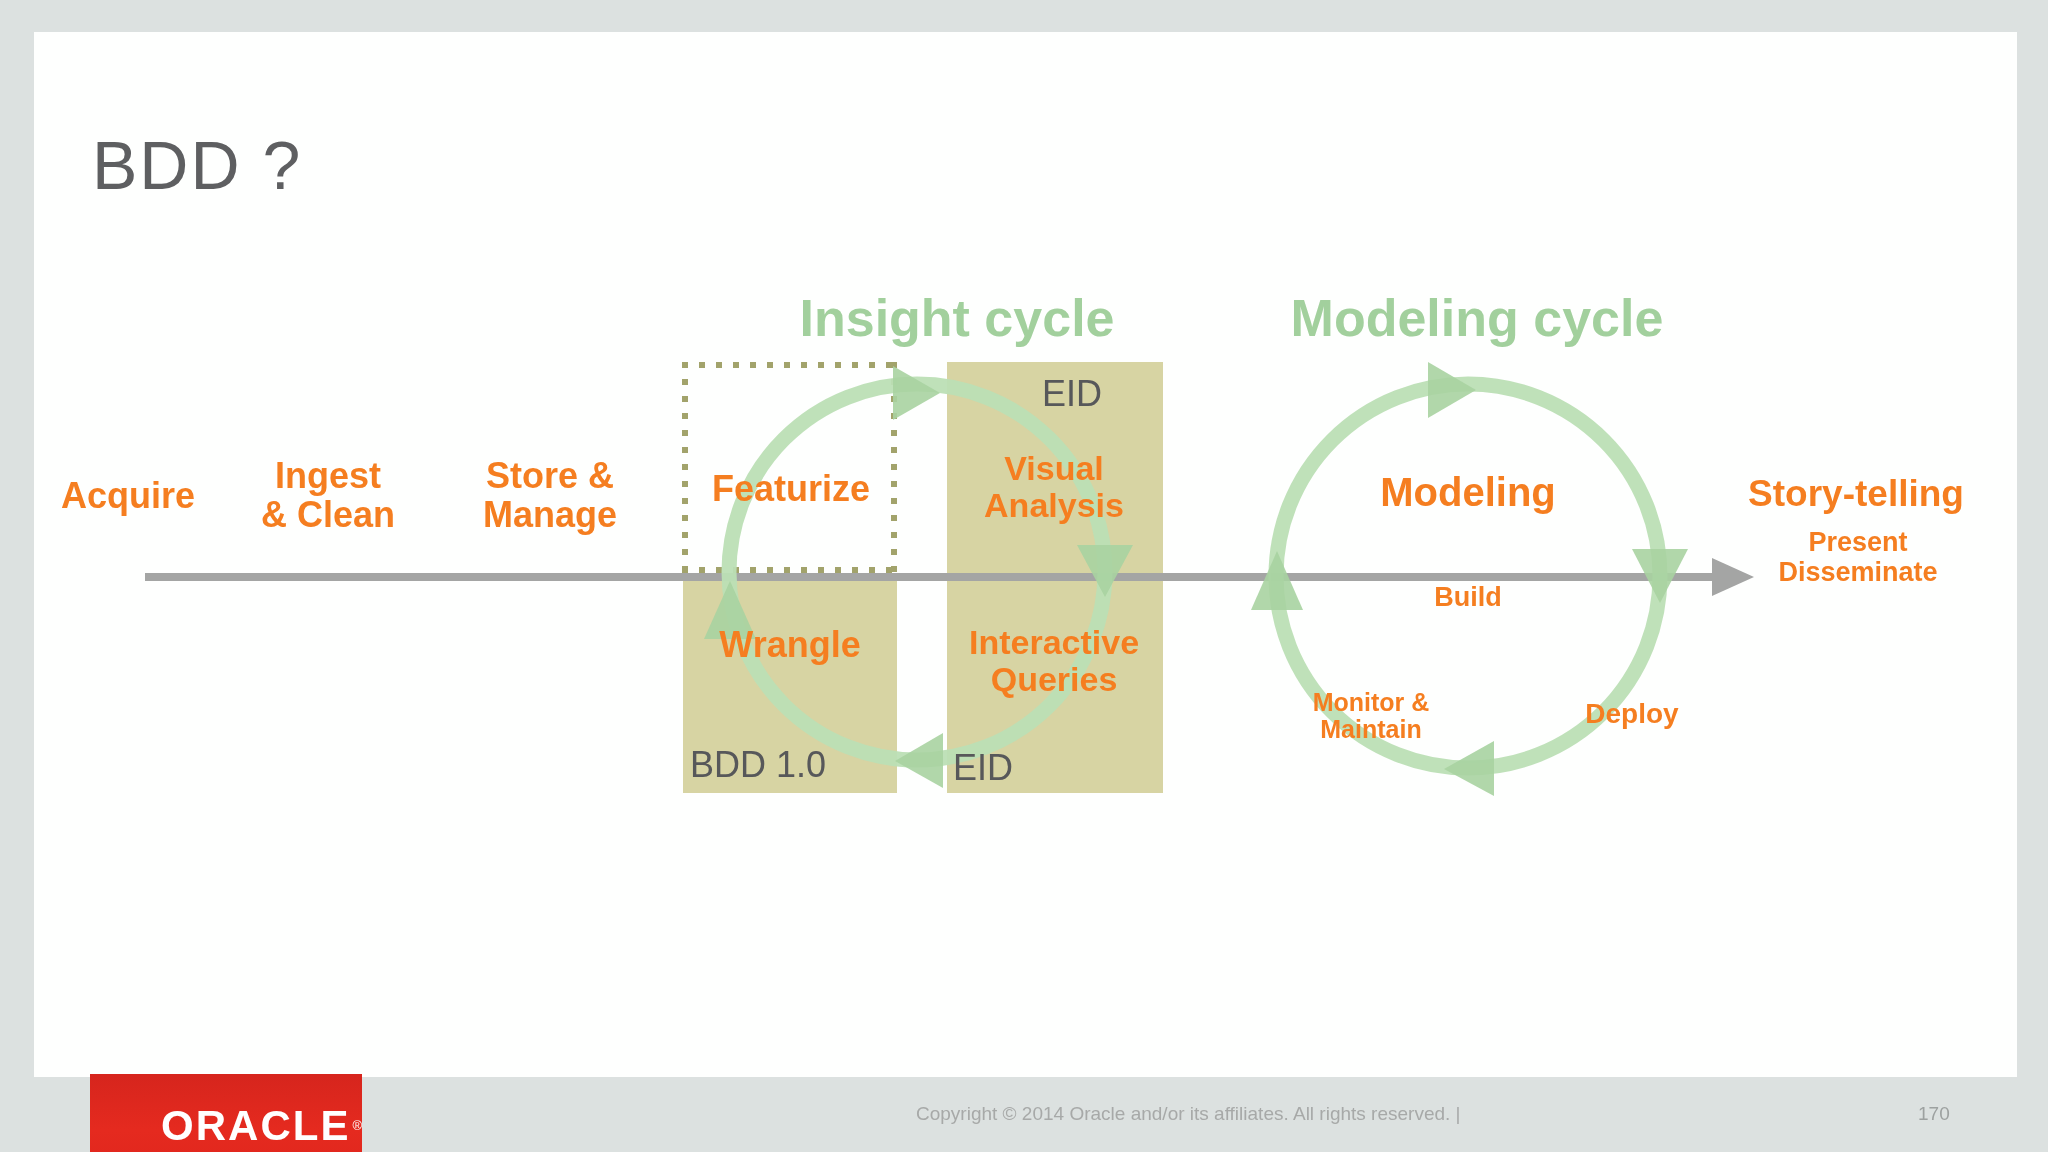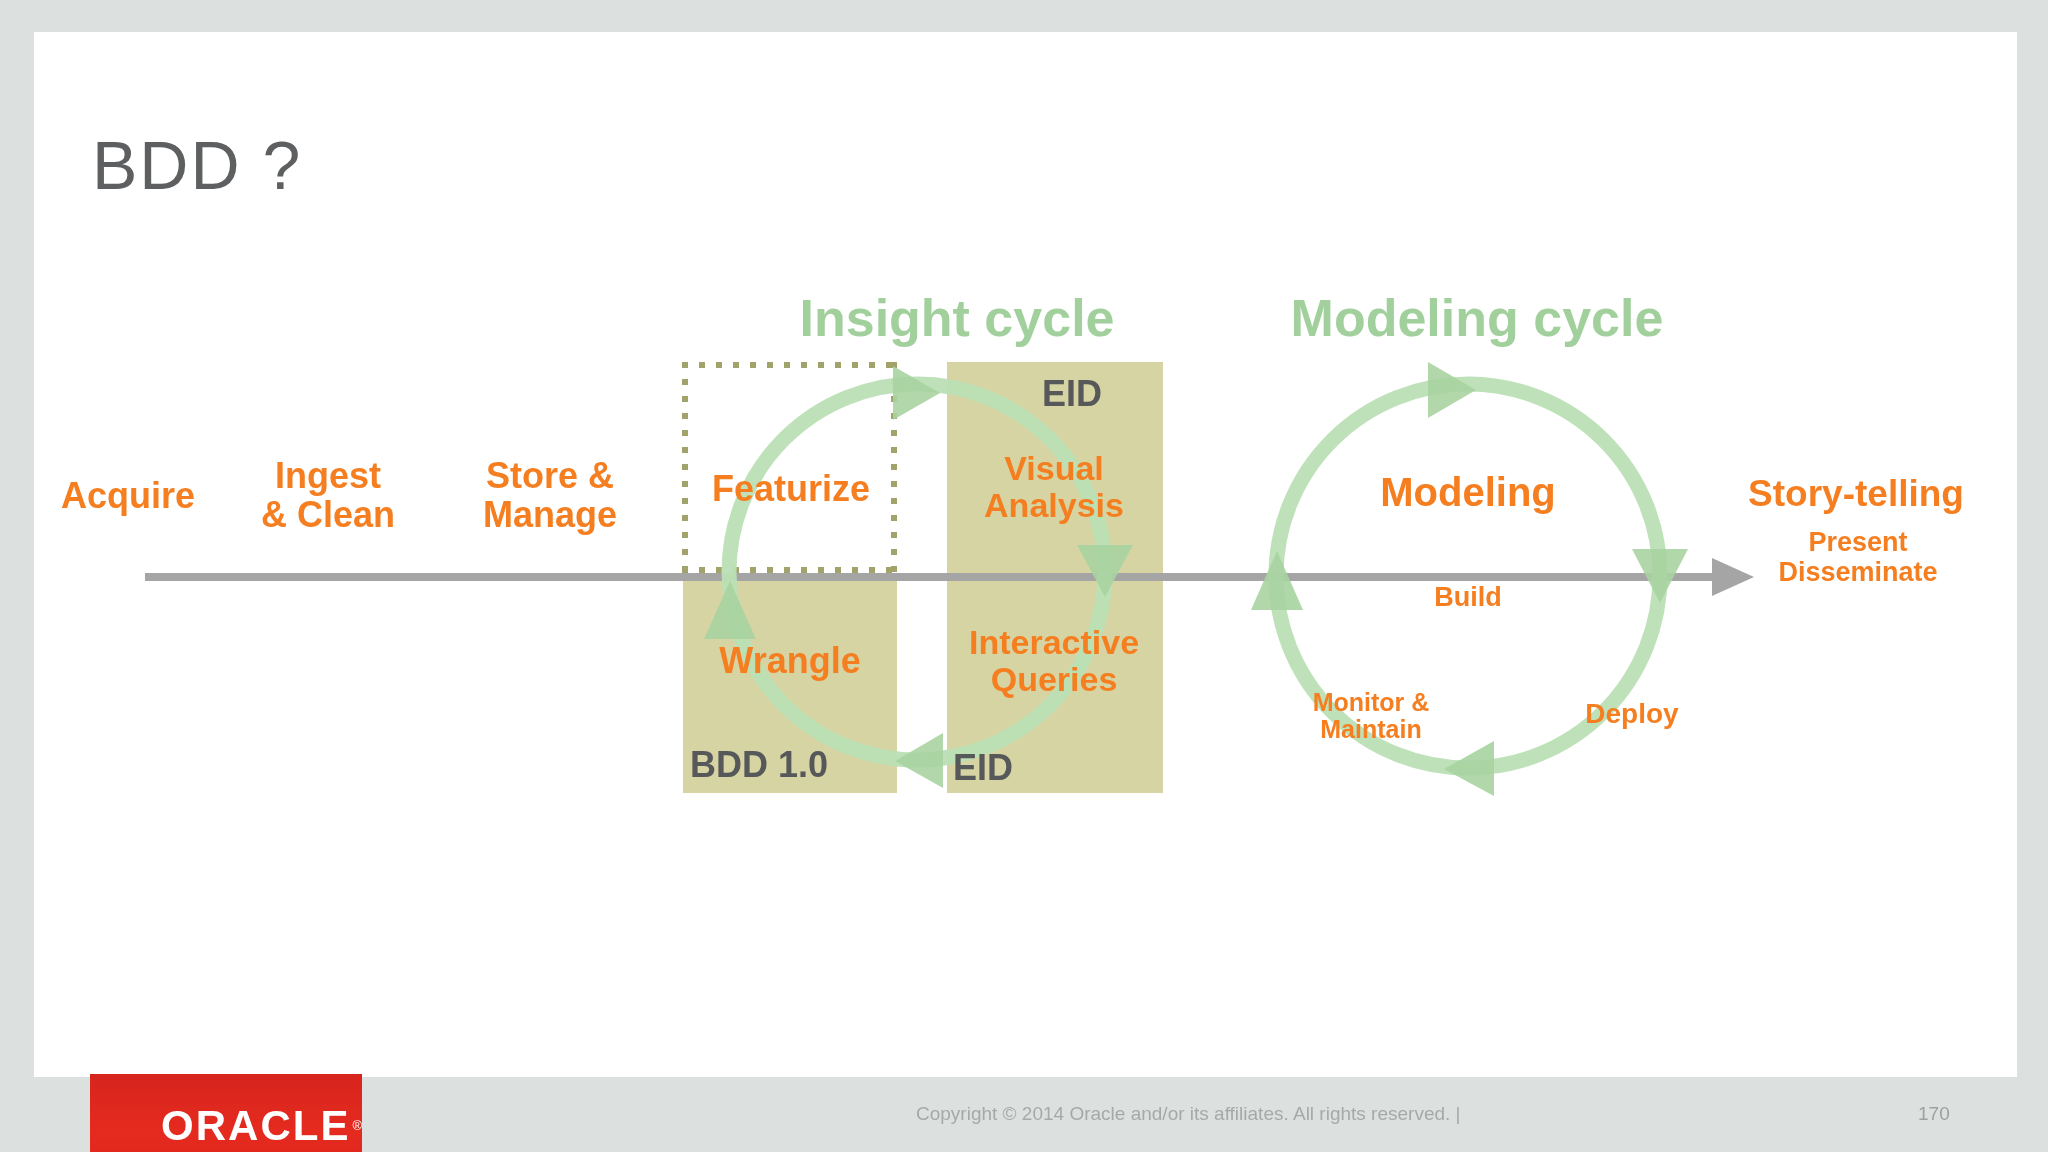--- a/index.html
+++ b/index.html
@@ -28,31 +28,31 @@
     background-repeat:repeat-x,repeat-x,repeat-y,repeat-y;
   }
 
   svg.diagram { position:absolute; left:0; top:0; pointer-events:none; }
 
   .lbl { position:absolute; font-weight:bold; color:#f57e20; text-align:center; line-height:1.08; }
   .lbl-acquire   { left:48px;   top:477px; width:160px; font-size:36px; }
   .lbl-ingest    { left:228px;  top:457px; width:200px; font-size:36px; }
   .lbl-store     { left:450px;  top:457px; width:200px; font-size:36px; }
   .lbl-featurize { left:691px;  top:470px; width:200px; font-size:36px; }
-  .lbl-wrangle   { left:690px;  top:642px; width:200px; font-size:36px; }
+  .lbl-wrangle   { left:690px;  top:626px; width:200px; font-size:36px; }
   .lbl-visual    { left:954px;  top:450px; width:200px; font-size:34px; }
   .lbl-queries   { left:934px;  top:624px; width:240px; font-size:34px; }
   .lbl-modeling  { left:1318px; top:471px; width:300px; font-size:40px; }
   .lbl-build     { left:1368px; top:583px; width:200px; font-size:27px; }
   .lbl-monitor   { left:1271px; top:689px; width:200px; font-size:25px; }
   .lbl-deploy    { left:1532px; top:699px; width:200px; font-size:28px; }
   .lbl-story     { left:1706px; top:474px; width:300px; font-size:37px; }
   .lbl-present   { left:1708px; top:527px; width:300px; font-size:27px; line-height:1.12; }
 
-  .dark-lbl { position:absolute; font-weight:bold; color:#57585a; font-size:36px; }
+  .dark-lbl { position:absolute; font-weight:normal; color:#57585a; font-size:36px; }
   .lbl-bdd10 { left:690px; top:744px; }
   .lbl-eid-top { left:1012px; top:373px; width:120px; text-align:center; }
   .lbl-eid-bottom { left:953px; top:747px; }
 
   .footer-copyright { position:absolute; left:916px; top:1103px; width:600px; font-size:19px; color:#a7a9a8; }
   .footer-page { position:absolute; left:1918px; top:1103px; width:60px; font-size:19px; color:#9da1a0; }
 
   .oracle-logo { position:absolute; left:90px; top:1074px; width:272px; height:103px;
     background:linear-gradient(180deg,#d6251d 0%,#e52a1f 55%,#df261d 100%);
     display:flex; align-items:center; justify-content:flex-end; }

